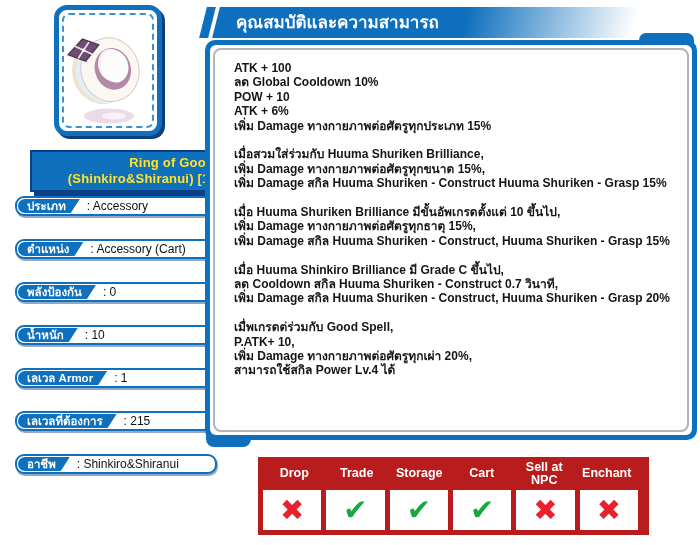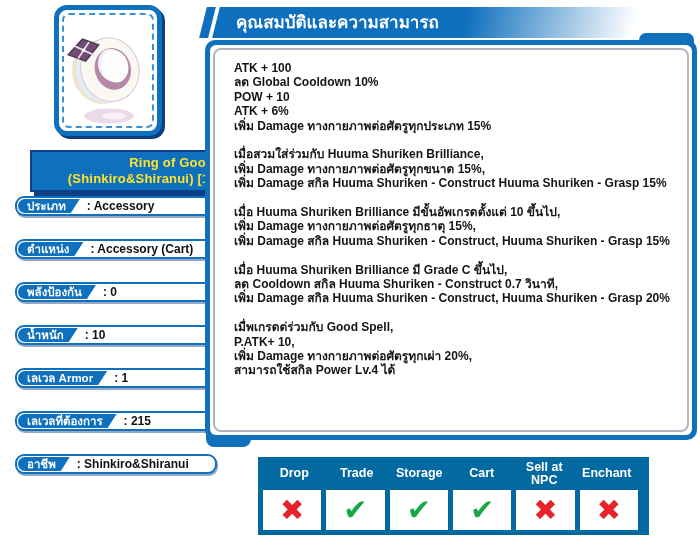--- a/index.html
+++ b/index.html
@@ -22,21 +22,21 @@
 
   
   .stats { position:absolute; left:15px; top:196px; width:202px; display:flex; flex-direction:column; gap:23px; }
   .stat-row { height:20px; background:#fff; border:2px solid #0f70bd; border-radius:9px;
               display:flex; align-items:stretch; overflow:hidden; box-shadow:1px 2px 0 rgba(13,63,126,.45); }
   .stat-label { background:#0f70bd; color:#fff; font-weight:bold; font-size:11.5px;
                 line-height:14px; padding:1px 14px 1px 9px; margin:1px 0 1px 1px;
                 border-radius:7px 0 0 7px;
                 clip-path:polygon(0 0,100% 0,calc(100% - 9px) 100%,0 100%);
                 display:flex; align-items:center; white-space:nowrap; }
-  .stat-value { color:#101010; font-weight:bold; font-size:12px; display:flex; align-items:center;
+  .stat-value { color:#101010; font-weight:normal; font-size:12px; display:flex; align-items:center;
                 padding-left:7px; white-space:nowrap; }
 
   
   .banner-stripe { position:absolute; left:203px; top:7px; width:9px; height:31px;
                    background:#0d6fbd; transform:skewX(-14deg); }
   .banner { position:absolute; left:216px; top:7px; width:428px; height:31px;
             transform:skewX(-14deg);
             background:linear-gradient(90deg,#0d6fbd 0%,#0d6fbd 58%,rgba(13,111,189,0) 98%); }
   .banner-title { transform:skewX(14deg); display:inline-block; color:#fff; font-weight:bold;
                   font-size:17px; line-height:31px; padding-left:20px; white-space:nowrap; }
@@ -49,21 +49,21 @@
                   background:#0f70bd; border-radius:0 0 8px 8px; }
   .panel-body { position:absolute; inset:0; background:#0f70bd; border-radius:10px; }
   .panel-white { position:absolute; inset:5px; background:#fff; border-radius:6px; padding:3px; }
   .panel-inner { width:100%; height:100%; border:2px solid #b4b4be; border-radius:8px;
                  background:#fff; padding:11px 12px 10px 19px; overflow:hidden; }
   .desc-line { font-size:12px; font-weight:bold; color:#151515; line-height:14.4px;
                min-height:14.4px; white-space:nowrap; }
 
   
   .flags { position:absolute; left:258px; top:457px; width:391px; height:78px;
-           background:#0369a1; padding:0 11px 5px 5px; display:flex; flex-direction:column; }
+           background:#b91c1c; padding:0 11px 5px 5px; display:flex; flex-direction:column; }
   .flags-header { display:grid; grid-template-columns:repeat(6,1fr); height:33px; }
   .flags-header .col { color:#fff; font-weight:bold; font-size:12.5px; line-height:13px;
                        display:flex; align-items:center; justify-content:center; text-align:center; padding:0 2px; }
   .flags-body { display:grid; grid-template-columns:repeat(6,1fr); gap:5px; flex:1; }
   .flag-cell { background:#fff; display:flex; align-items:center; justify-content:center; }
   .mark { font-size:29px; font-weight:bold; line-height:1; }
   .mark.ok { color:#18a744; }
   .mark.no { color:#e8222a; }
 </style>
 </head>
@@ -147,21 +147,21 @@
           <div class="desc-line">เพิ่ม Damage ทางกายภาพต่อศัตรูทุกประเภท 15%</div>
           <div class="desc-line"></div>
           <div class="desc-line">เมื่อสวมใส่ร่วมกับ Huuma Shuriken Brilliance,</div>
           <div class="desc-line">เพิ่ม Damage ทางกายภาพต่อศัตรูทุกขนาด 15%,</div>
           <div class="desc-line">เพิ่ม Damage สกิล Huuma Shuriken - Construct Huuma Shuriken - Grasp 15%</div>
           <div class="desc-line"></div>
           <div class="desc-line">เมื่อ Huuma Shuriken Brilliance มีขั้นอัพเกรดตั้งแต่ 10 ขึ้นไป,</div>
           <div class="desc-line">เพิ่ม Damage ทางกายภาพต่อศัตรูทุกธาตุ 15%,</div>
           <div class="desc-line">เพิ่ม Damage สกิล Huuma Shuriken - Construct, Huuma Shuriken - Grasp 15%</div>
           <div class="desc-line"></div>
-          <div class="desc-line">เมื่อ Huuma Shuriken Brilliance มี Grade C ขึ้นไป,</div>
+          <div class="desc-line">เมื่อ Huuma Shinkiro Brilliance มี Grade C ขึ้นไป,</div>
           <div class="desc-line">ลด Cooldown สกิล Huuma Shuriken - Construct 0.7 วินาที,</div>
           <div class="desc-line">เพิ่ม Damage สกิล Huuma Shuriken - Construct, Huuma Shuriken - Grasp 20%</div>
           <div class="desc-line"></div>
           <div class="desc-line">เมื่พเกรดต่ร่วมกับ Good Spell,</div>
           <div class="desc-line">P.ATK+ 10,</div>
           <div class="desc-line">เพิ่ม Damage ทางกายภาพต่อศัตรูทุกเผ่า 20%,</div>
           <div class="desc-line">สามารถใช้สกิล Power Lv.4 ได้</div>
         </div>
       </div>
     </div>

